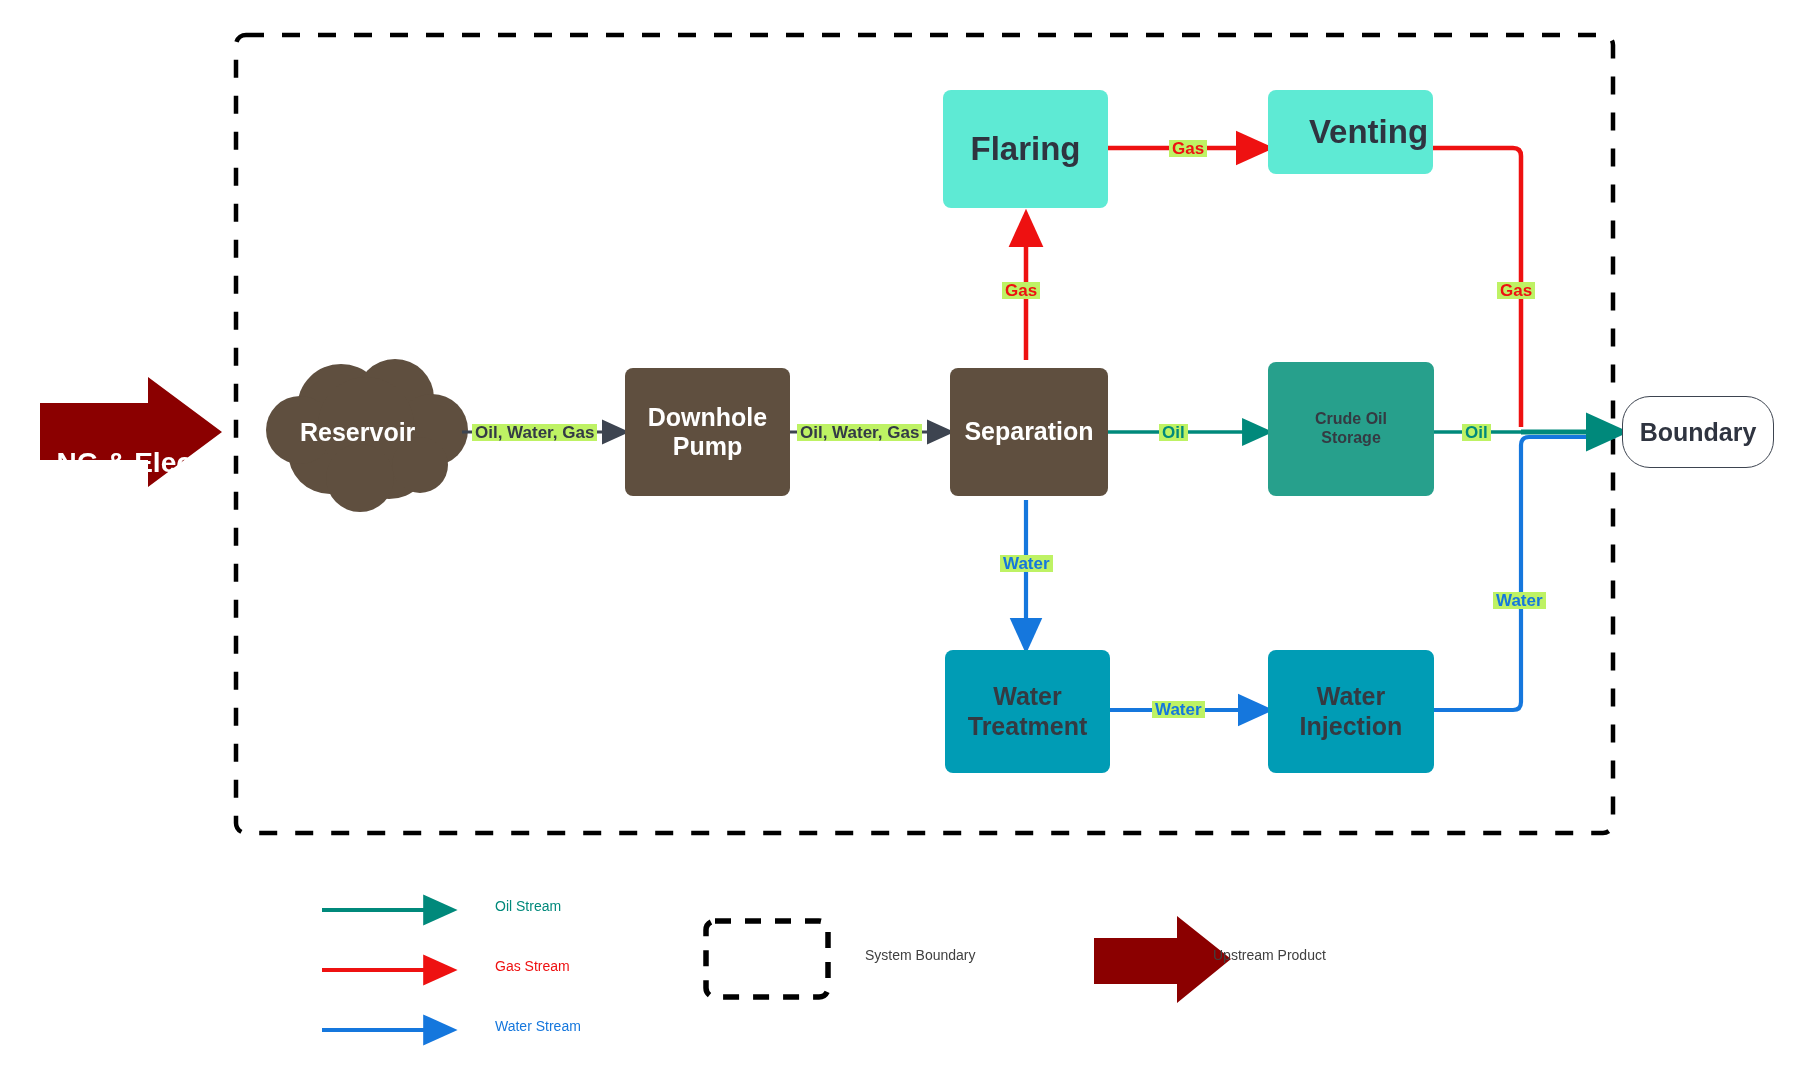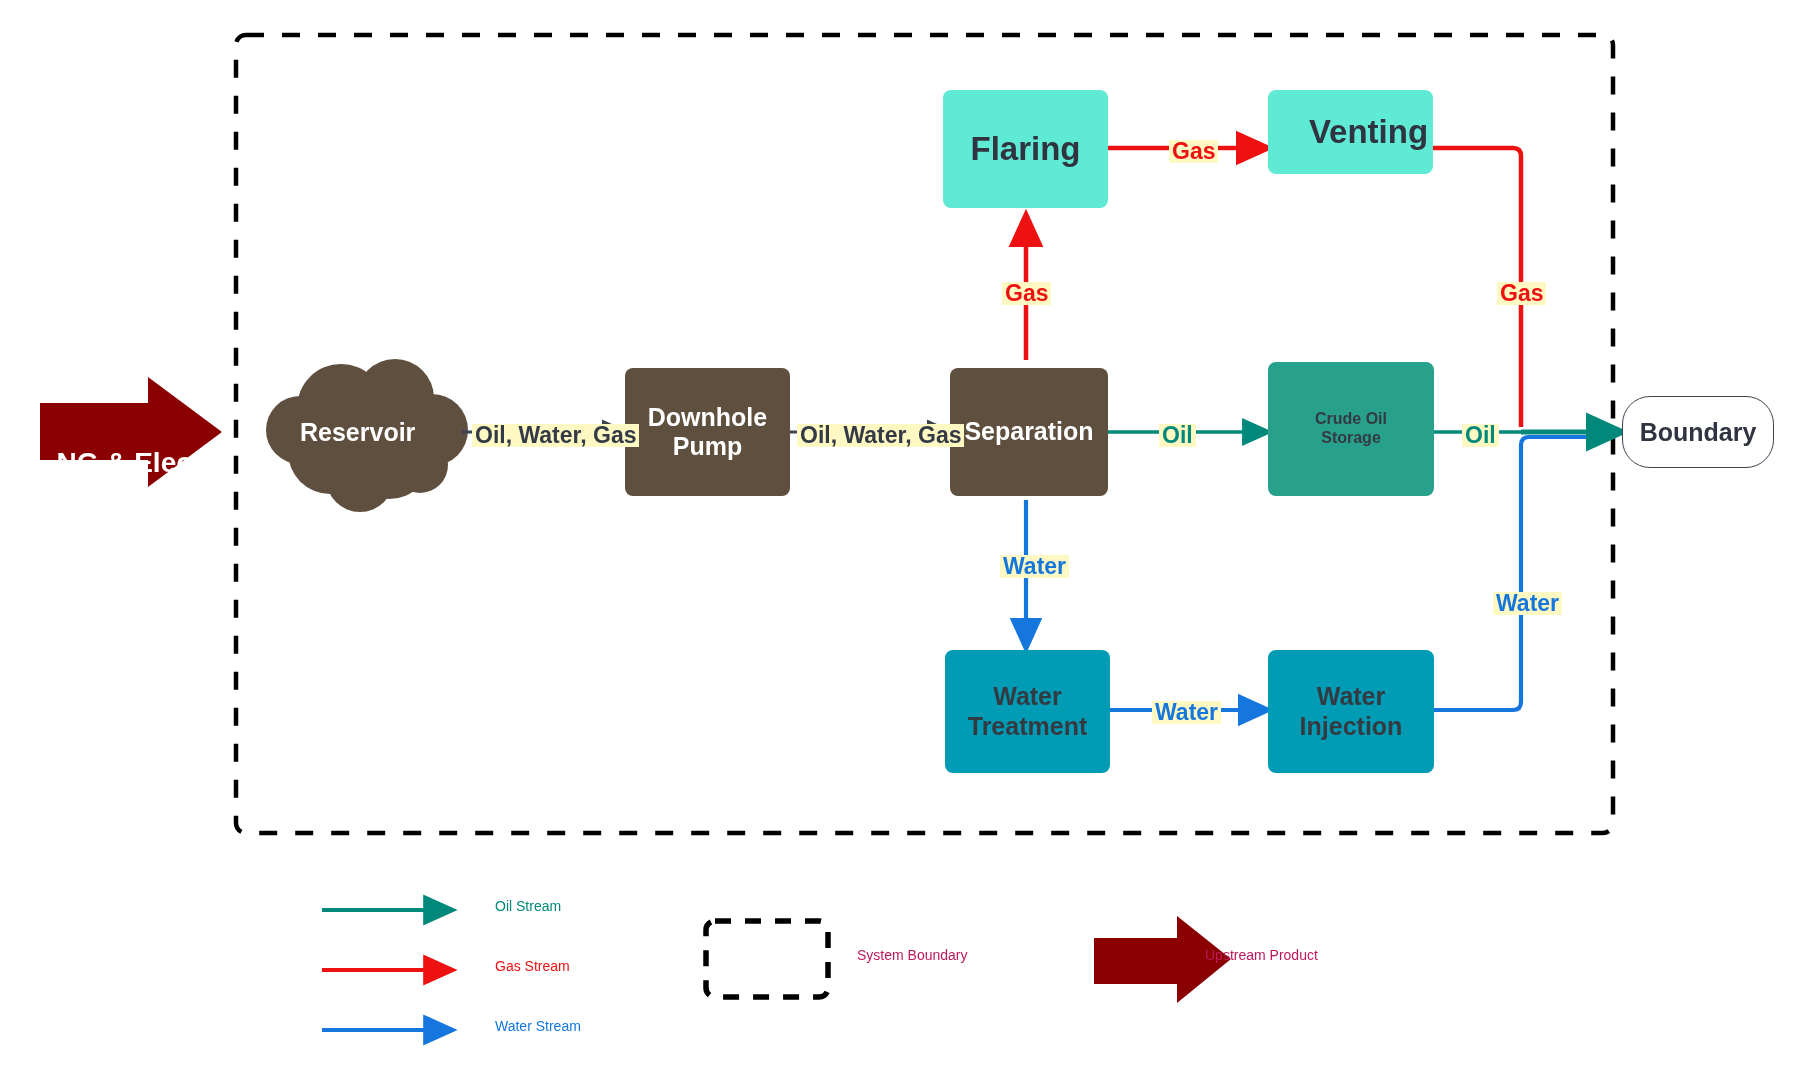--- a/index.html
+++ b/index.html
@@ -56,22 +56,22 @@
     font-weight: bold;
     font-size: 25px;
     box-sizing: border-box;
     z-index: 6;
   }
 
   
   .elabel {
     position: absolute;
     font-weight: bold;
-    font-size: 23px;
-    background: #fef9c3;
+    font-size: 17px;
+    background: #bef264;
     padding: 0 3px;
     white-space: nowrap;
     z-index: 7;
     line-height: 1;
   }
   .lbl-dark  { color: #333a46; }
   .lbl-gas   { color: #ee1111; }
   .lbl-oil   { color: #00897b; }
   .lbl-water { color: #1577dd; }
 
@@ -79,21 +79,21 @@
   .legend-text {
     position: absolute;
     font-size: 14px;
     white-space: nowrap;
     z-index: 7;
     line-height: 1;
   }
   .lg-oil   { color: #00897b; }
   .lg-gas   { color: #ee1111; }
   .lg-water { color: #1577dd; }
-  .lg-plain { color: #be185d; }
+  .lg-plain { color: #404040; margin-left: 8px; }
 
   
   .arrow-text {
     position: absolute;
     color: #ffffff;
     font-weight: bold;
     font-size: 28px;
     white-space: nowrap;
     z-index: 7;
     line-height: 1;

